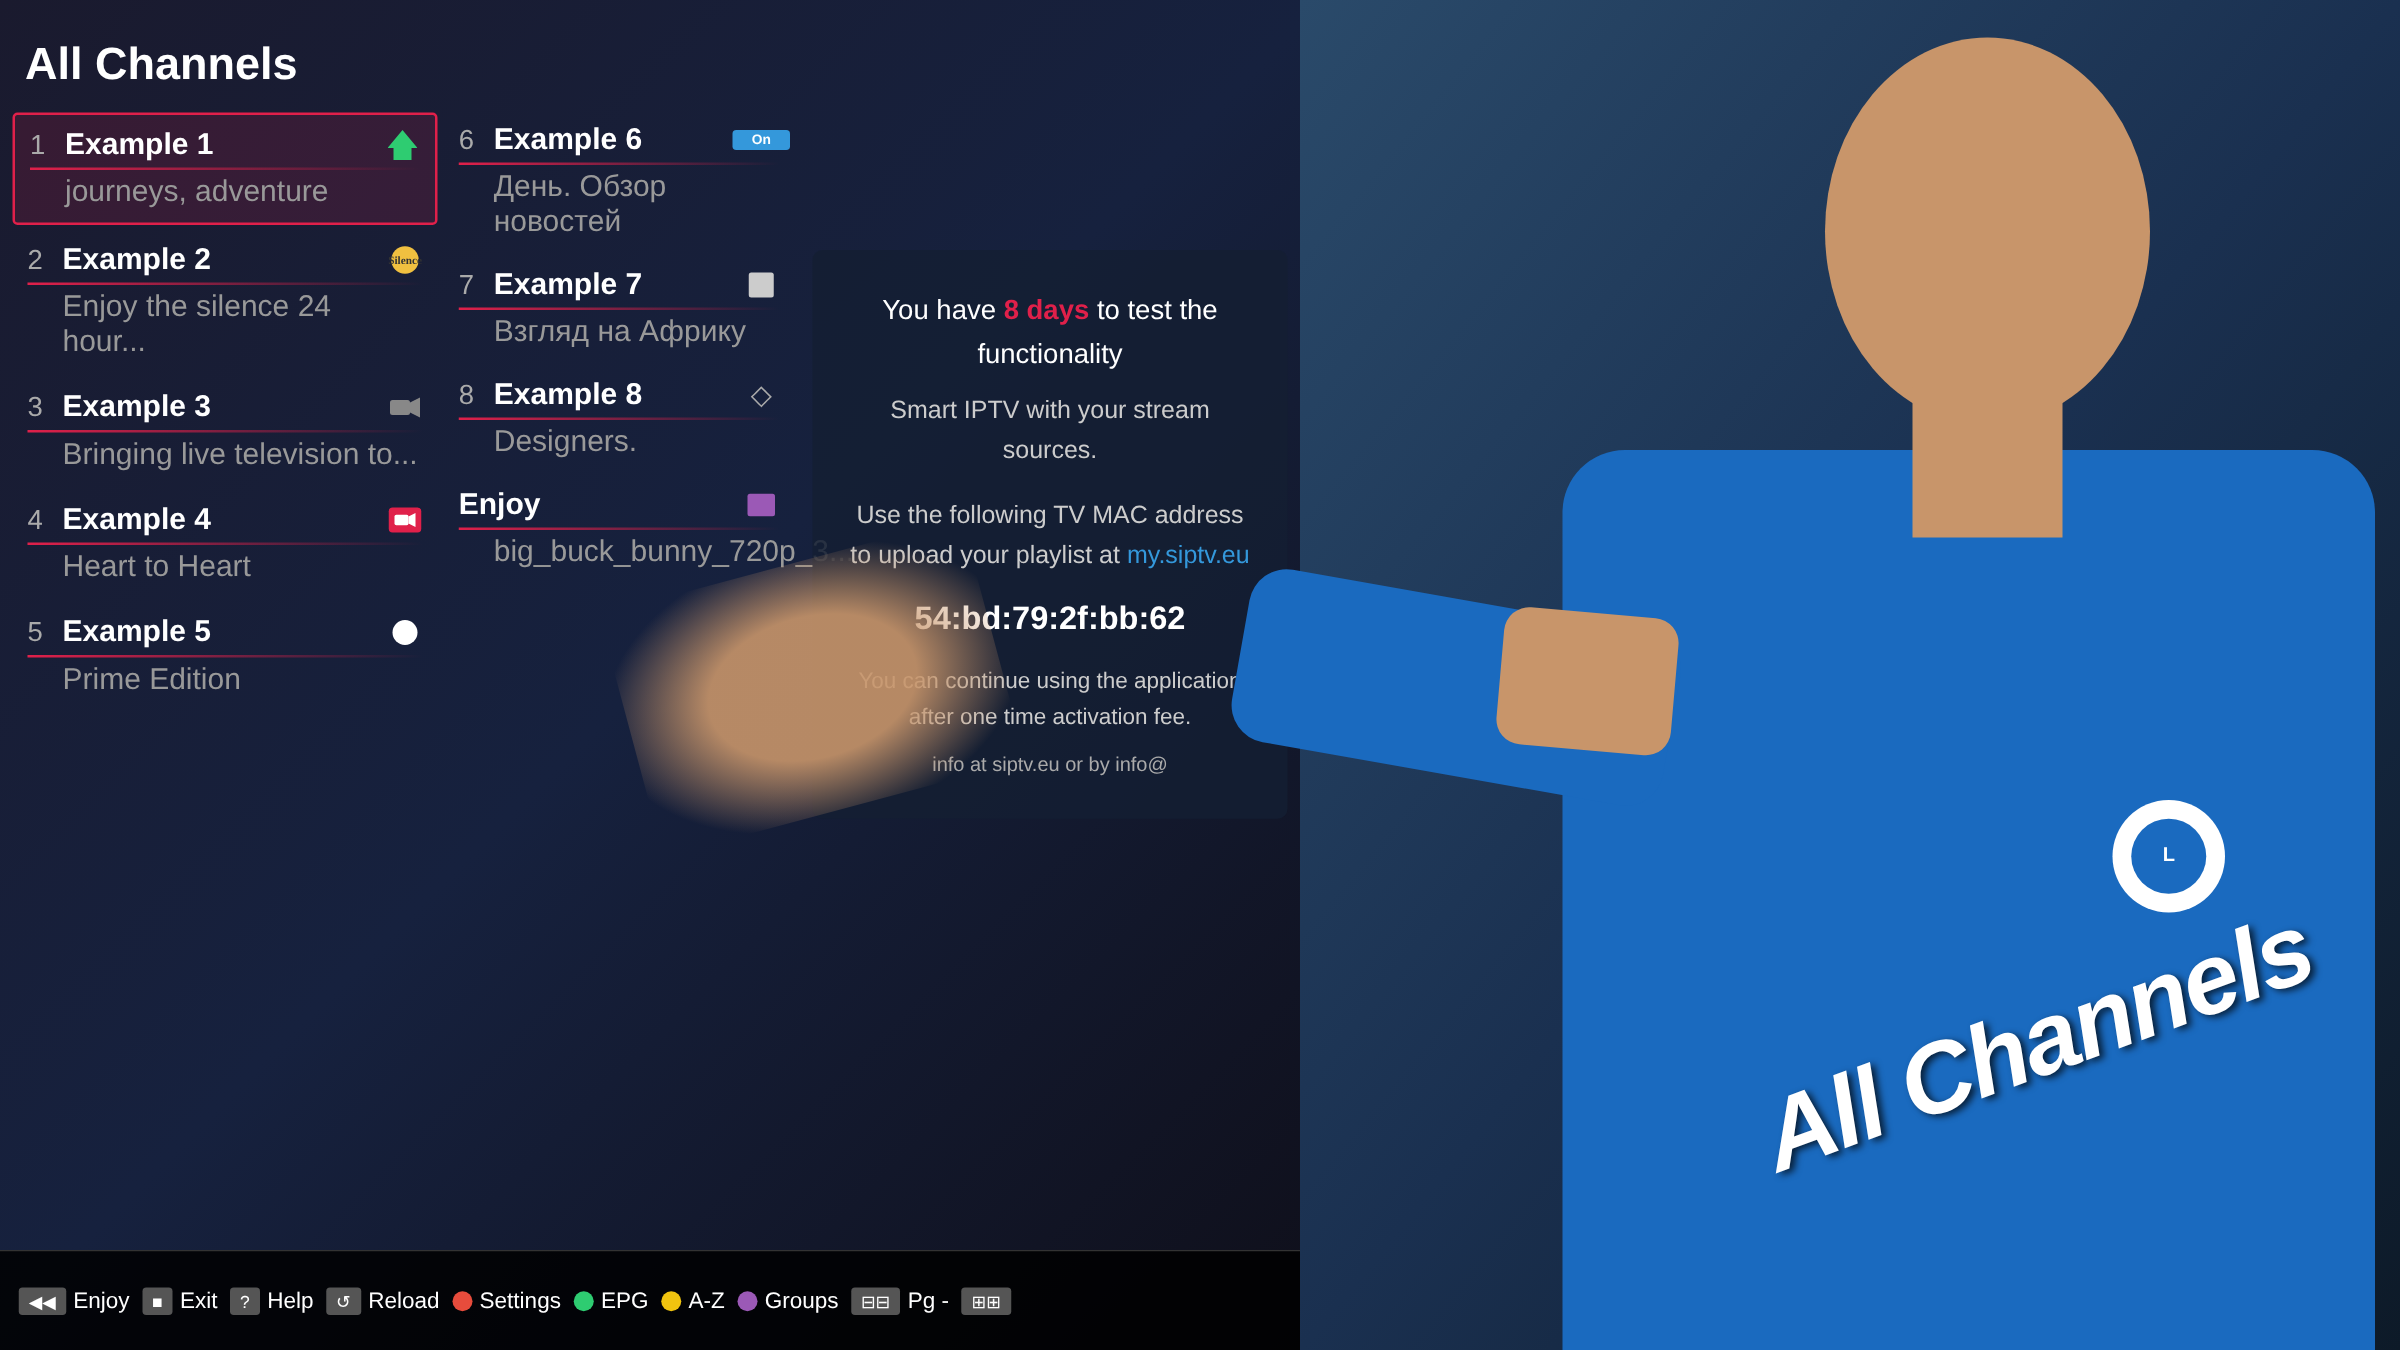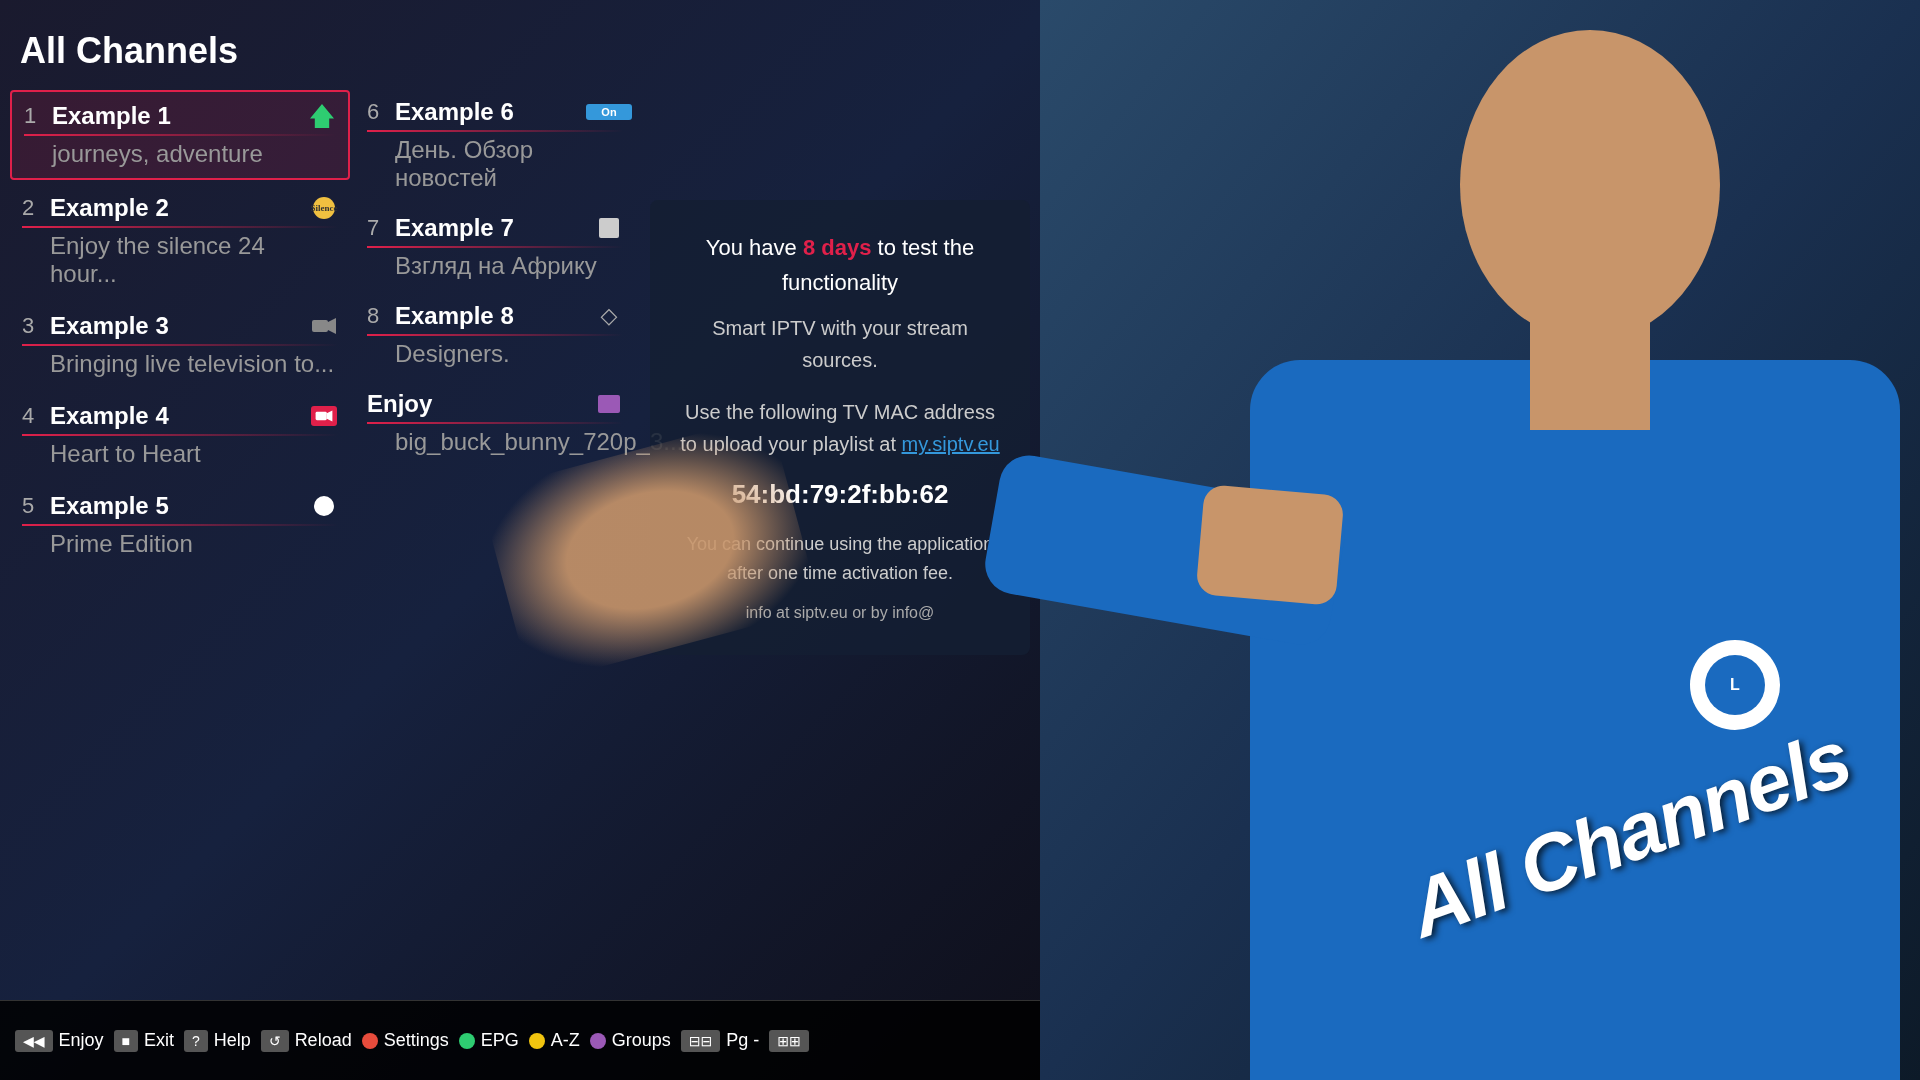--- a/index.html
+++ b/index.html
@@ -193,21 +193,20 @@
 
     .info-panel .line3 {
       font-size: 20px;
       margin-bottom: 3px;
       color: #ccc;
     }
 
     .info-panel .mac-link {
       color: #3498db;
       font-size: 20px;
-      text-decoration: underline;
     }
 
     .info-panel .mac-address {
       font-size: 26px;
       font-weight: bold;
       margin: 14px 0;
       color: white;
     }
 
     .info-panel .line4 {

